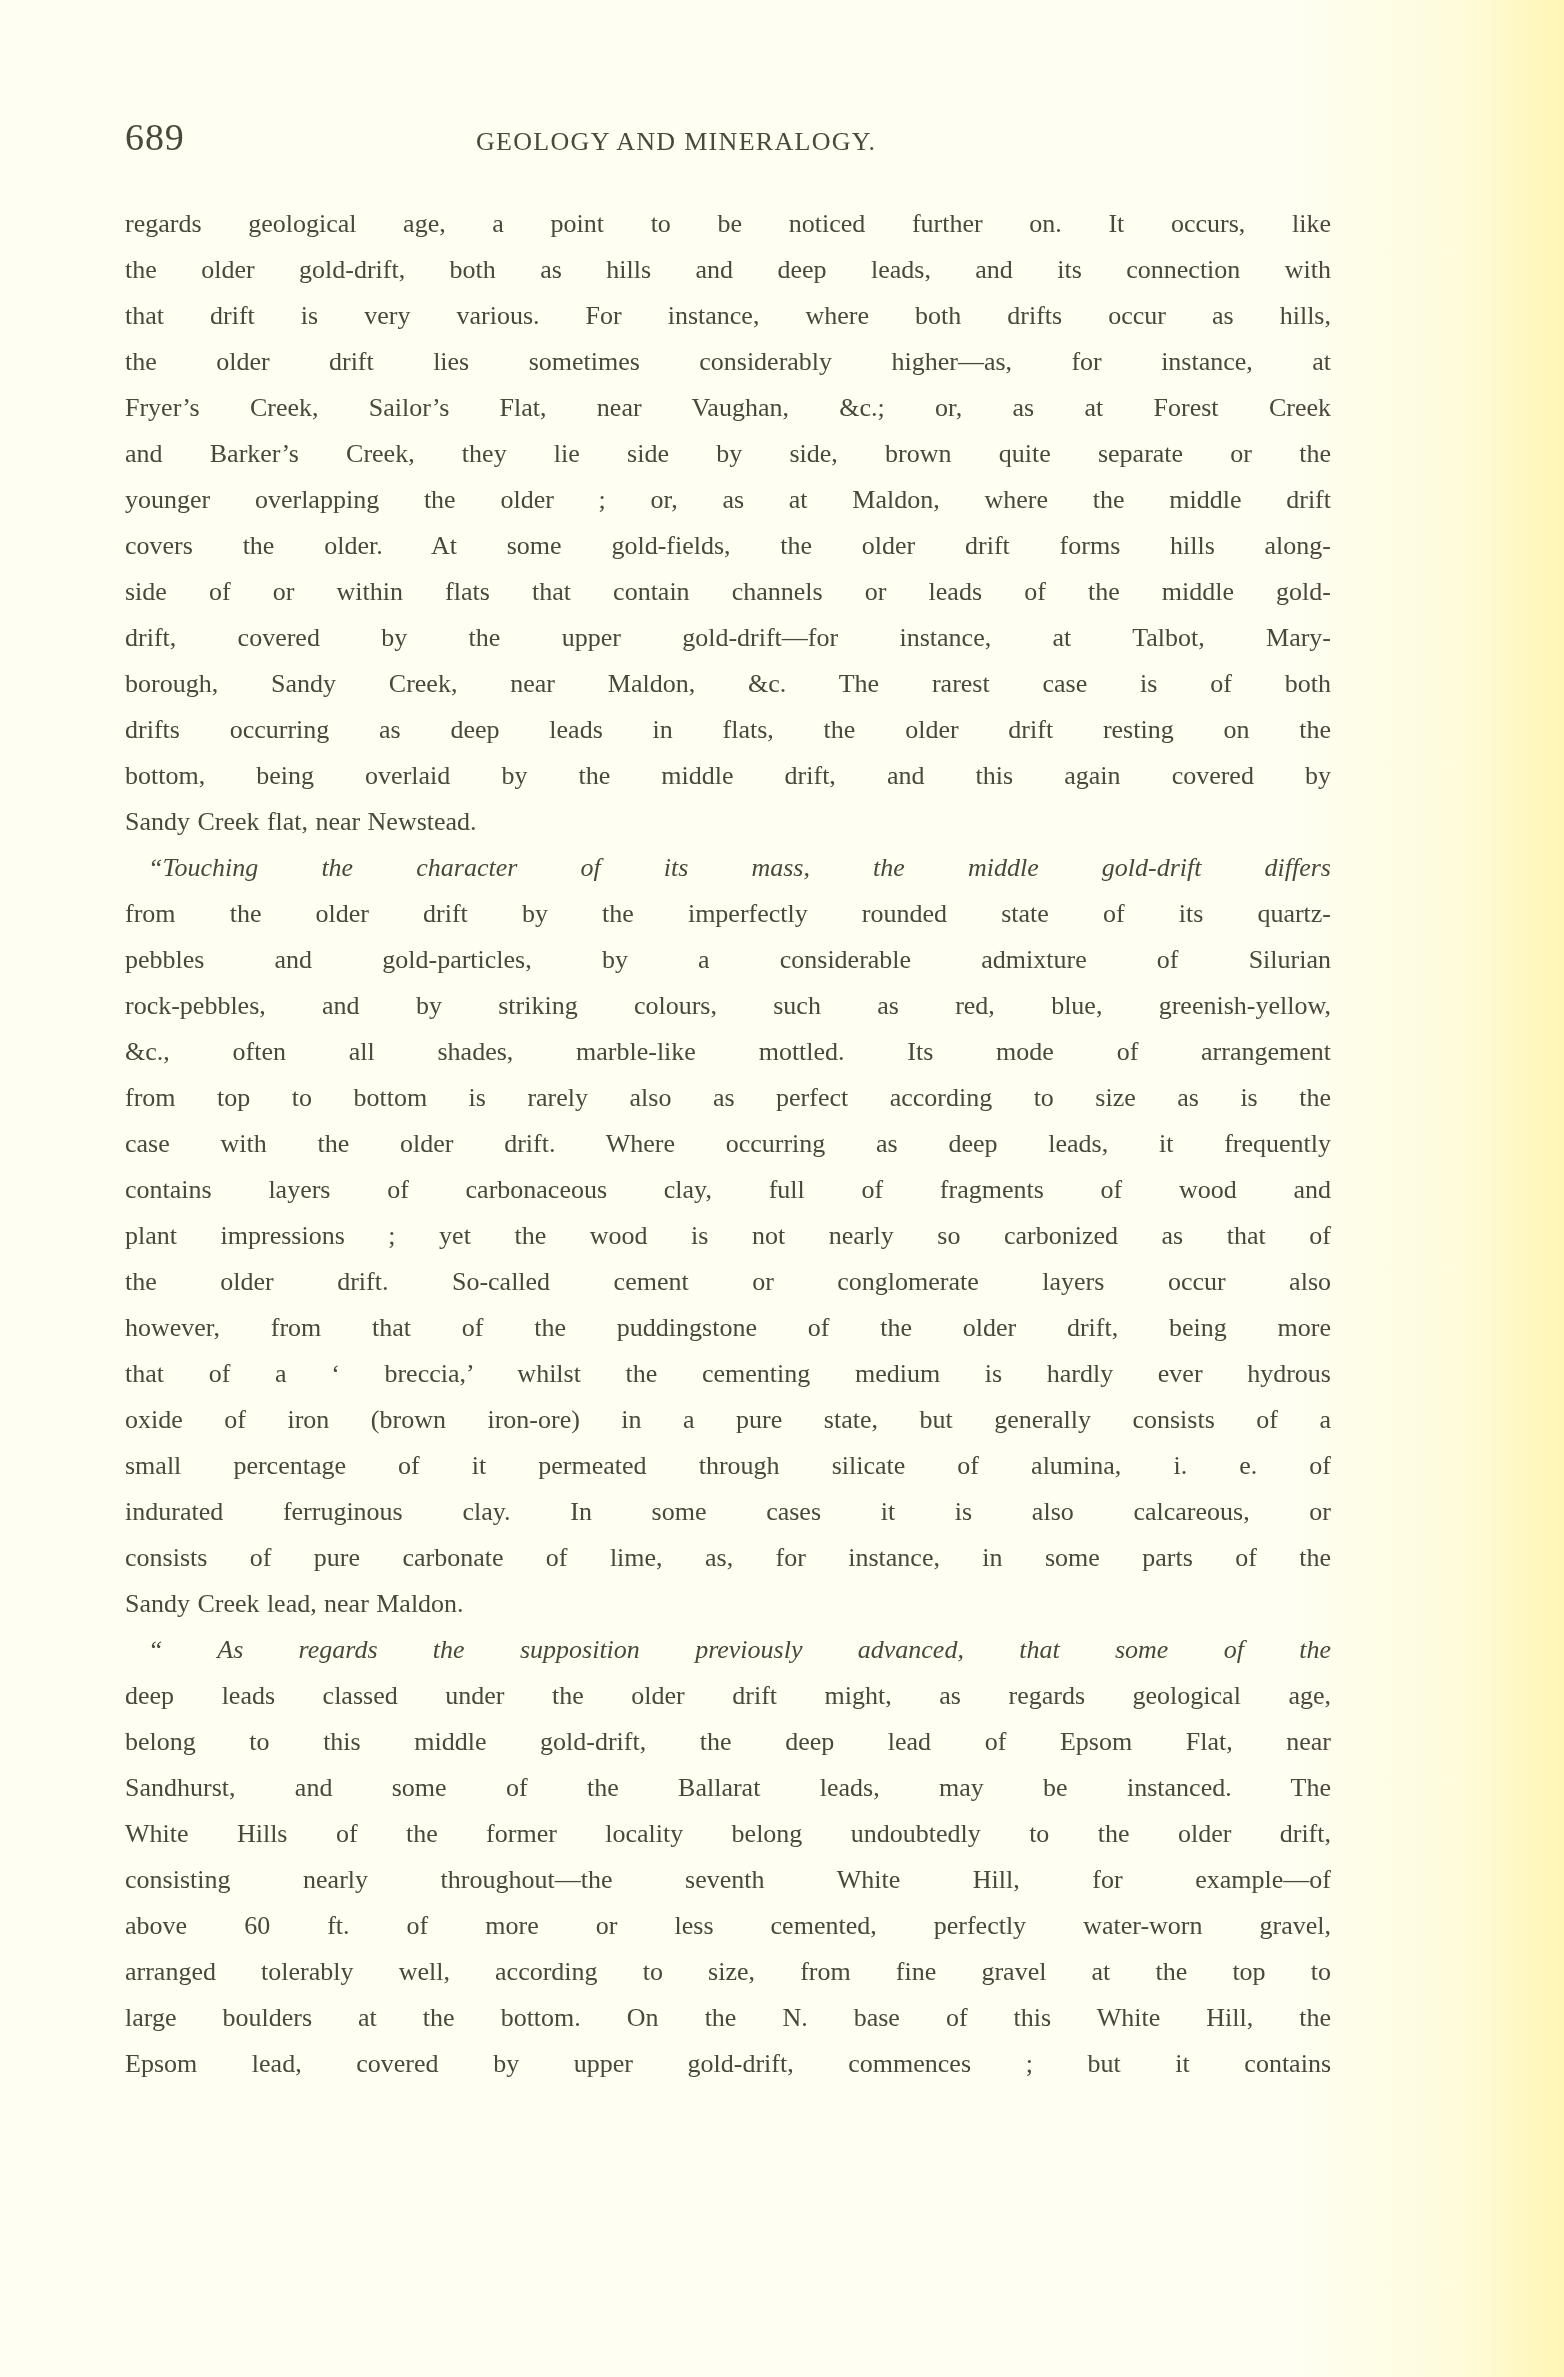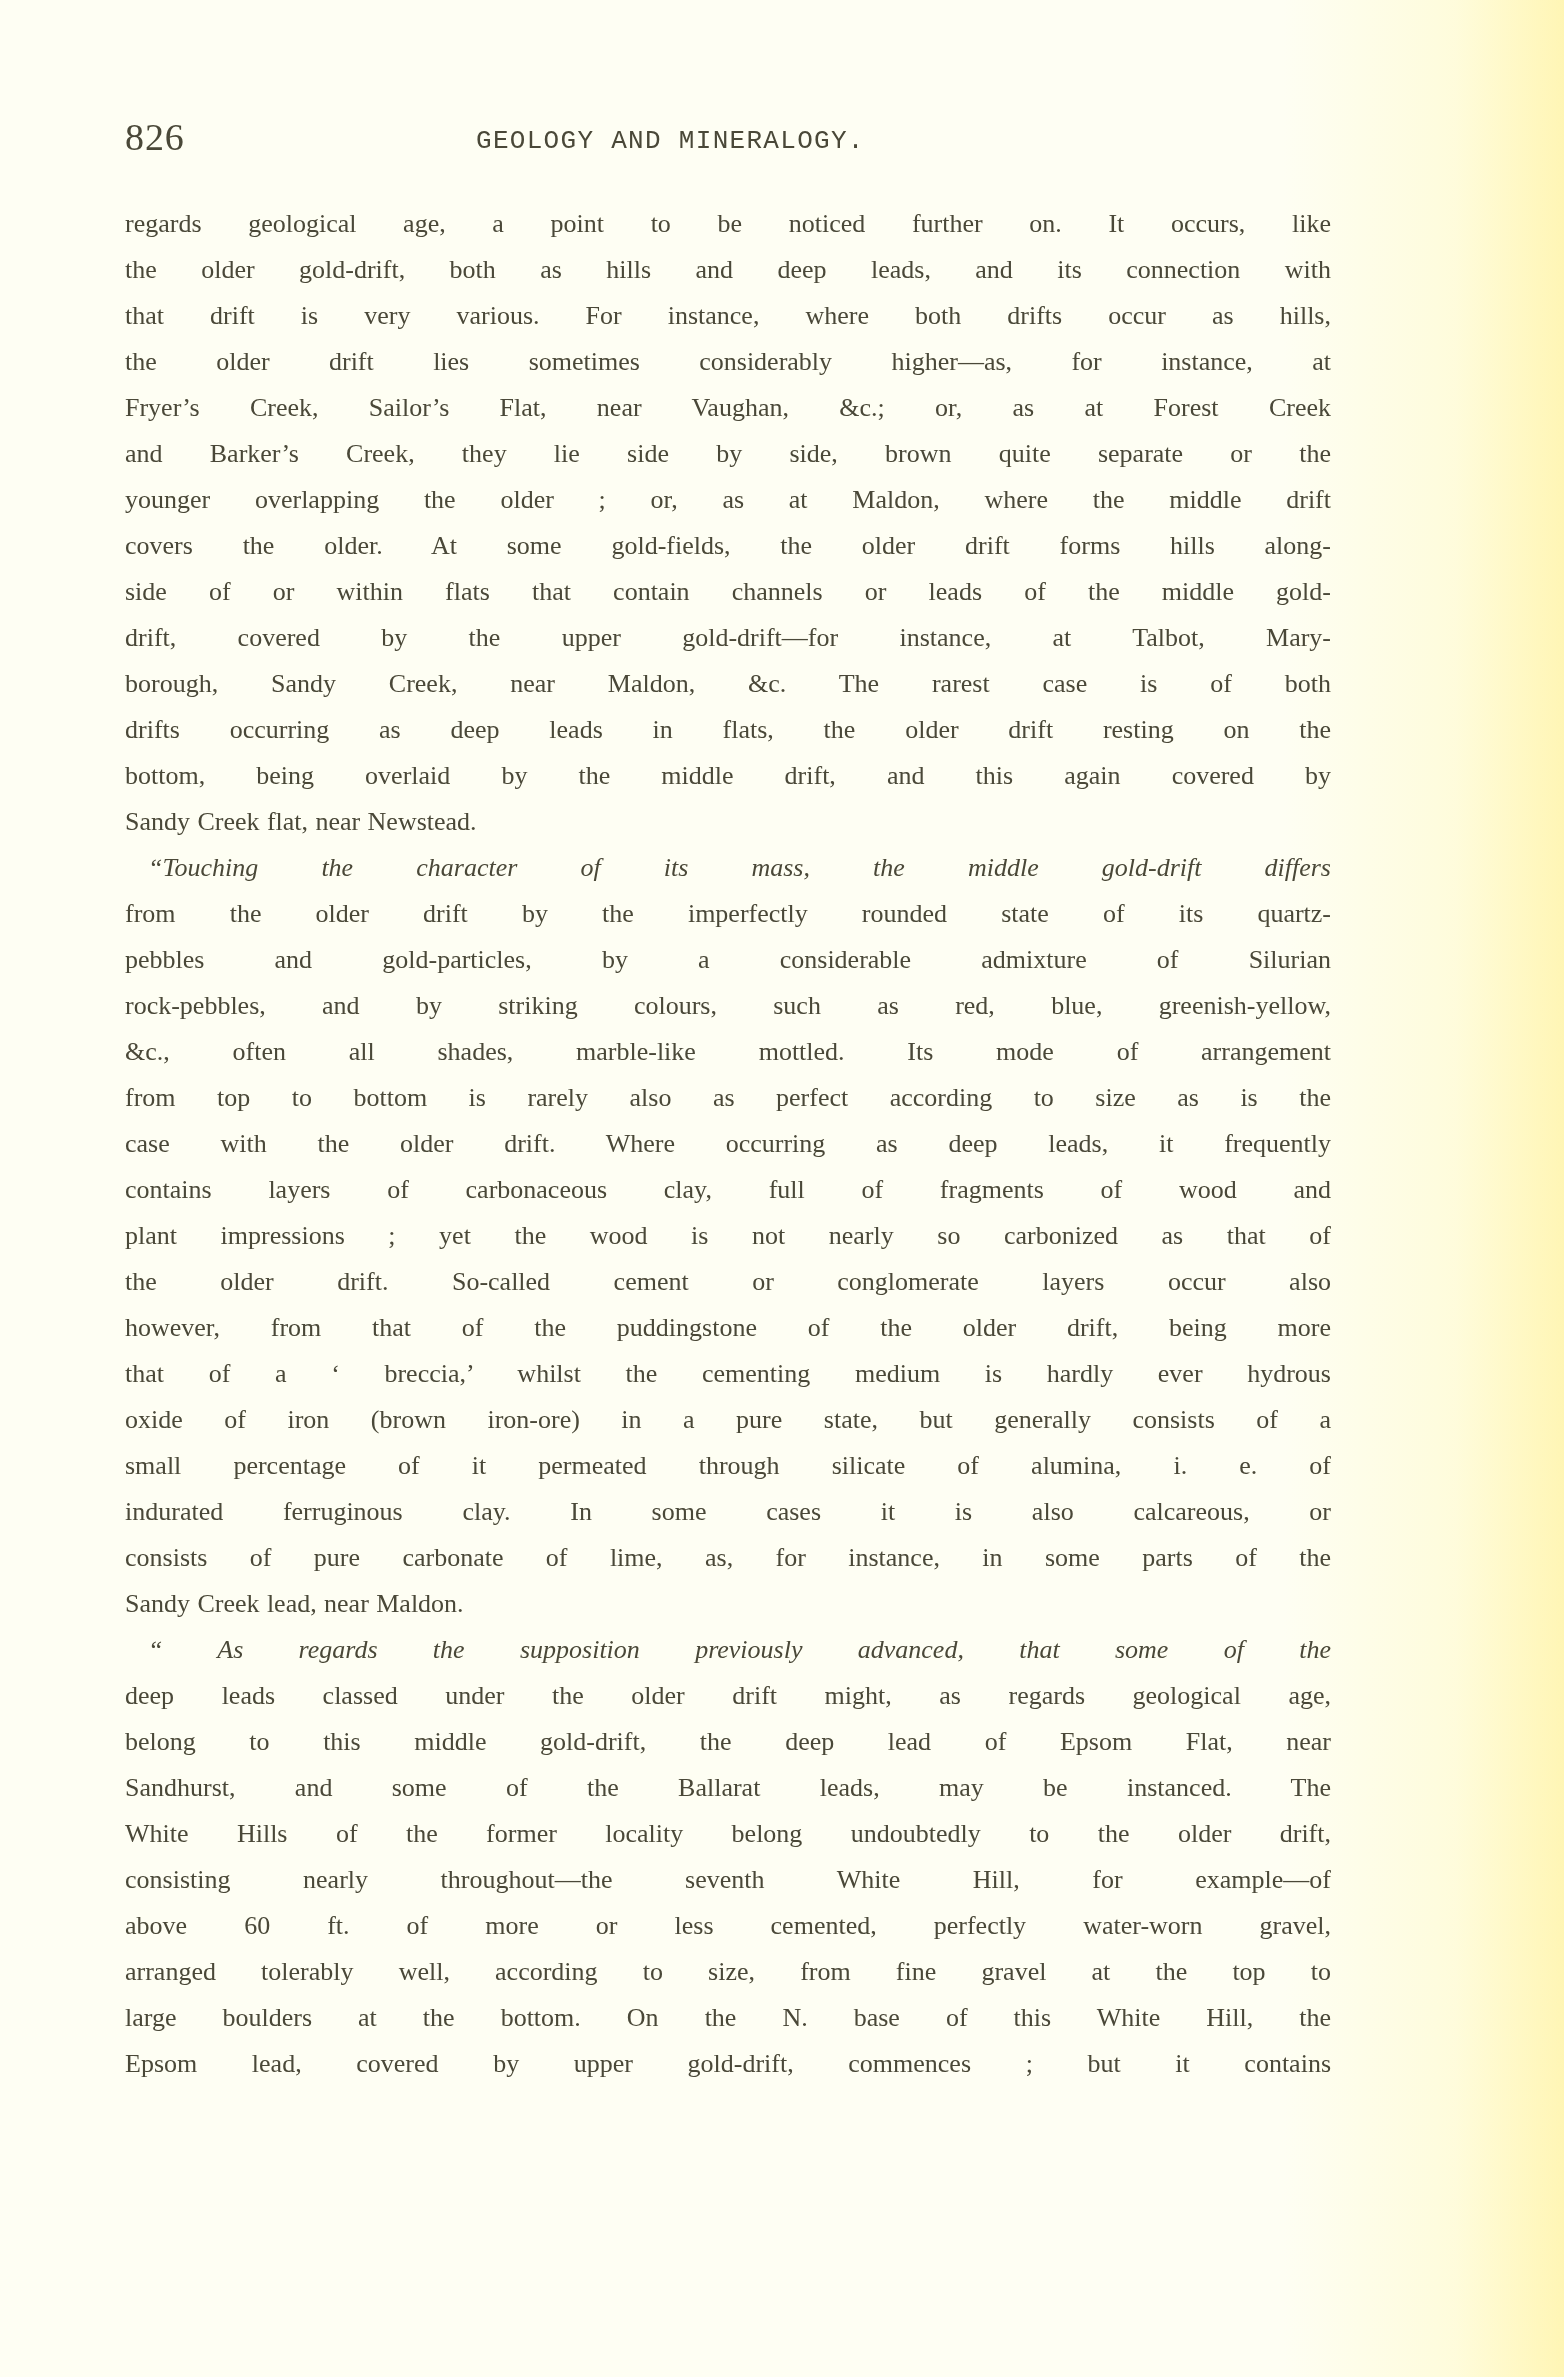--- a/index.html
+++ b/index.html
@@ -38,21 +38,20 @@
       letter-spacing: 0.9px;
     }
     .running-title {
       position: absolute;
       left: 351px;
       top: 3.6px;
       font-size: 26px;
       line-height: 45px;
       letter-spacing: 1.3px;
       text-transform: uppercase;
-      font-family: Liberation Mono, monospace;
     }
     .body-text {
       position: absolute;
       left: 125px;
       top: 201px;
       width: 1206px;
     }
     .line {
       display: block;
       height: 46px;
@@ -70,21 +69,21 @@
       padding-left: 23px;
       font-style: italic;
     }
   </style>
 </head>
 <body>
 
 <div class="page-bg"></div>
 
 <div class="running-head">
-  <span class="page-number">826</span>
+  <span class="page-number">689</span>
   <span class="running-title">GEOLOGY AND MINERALOGY.</span>
 </div>
 
 <div class="body-text" id="body-text">
     <span class="line">regards geological age, a point to be noticed further on.  It occurs, like</span>
     <span class="line">the older gold-drift, both as hills and deep leads, and its connection with</span>
     <span class="line">that drift is very various.  For instance, where both drifts occur as hills,</span>
     <span class="line">the older drift lies sometimes considerably higher—as, for instance, at</span>
     <span class="line">Fryer’s Creek, Sailor’s Flat, near Vaughan, &amp;c.; or, as at Forest Creek</span>
     <span class="line">and Barker’s Creek, they lie side by side, brown quite separate or the</span>

